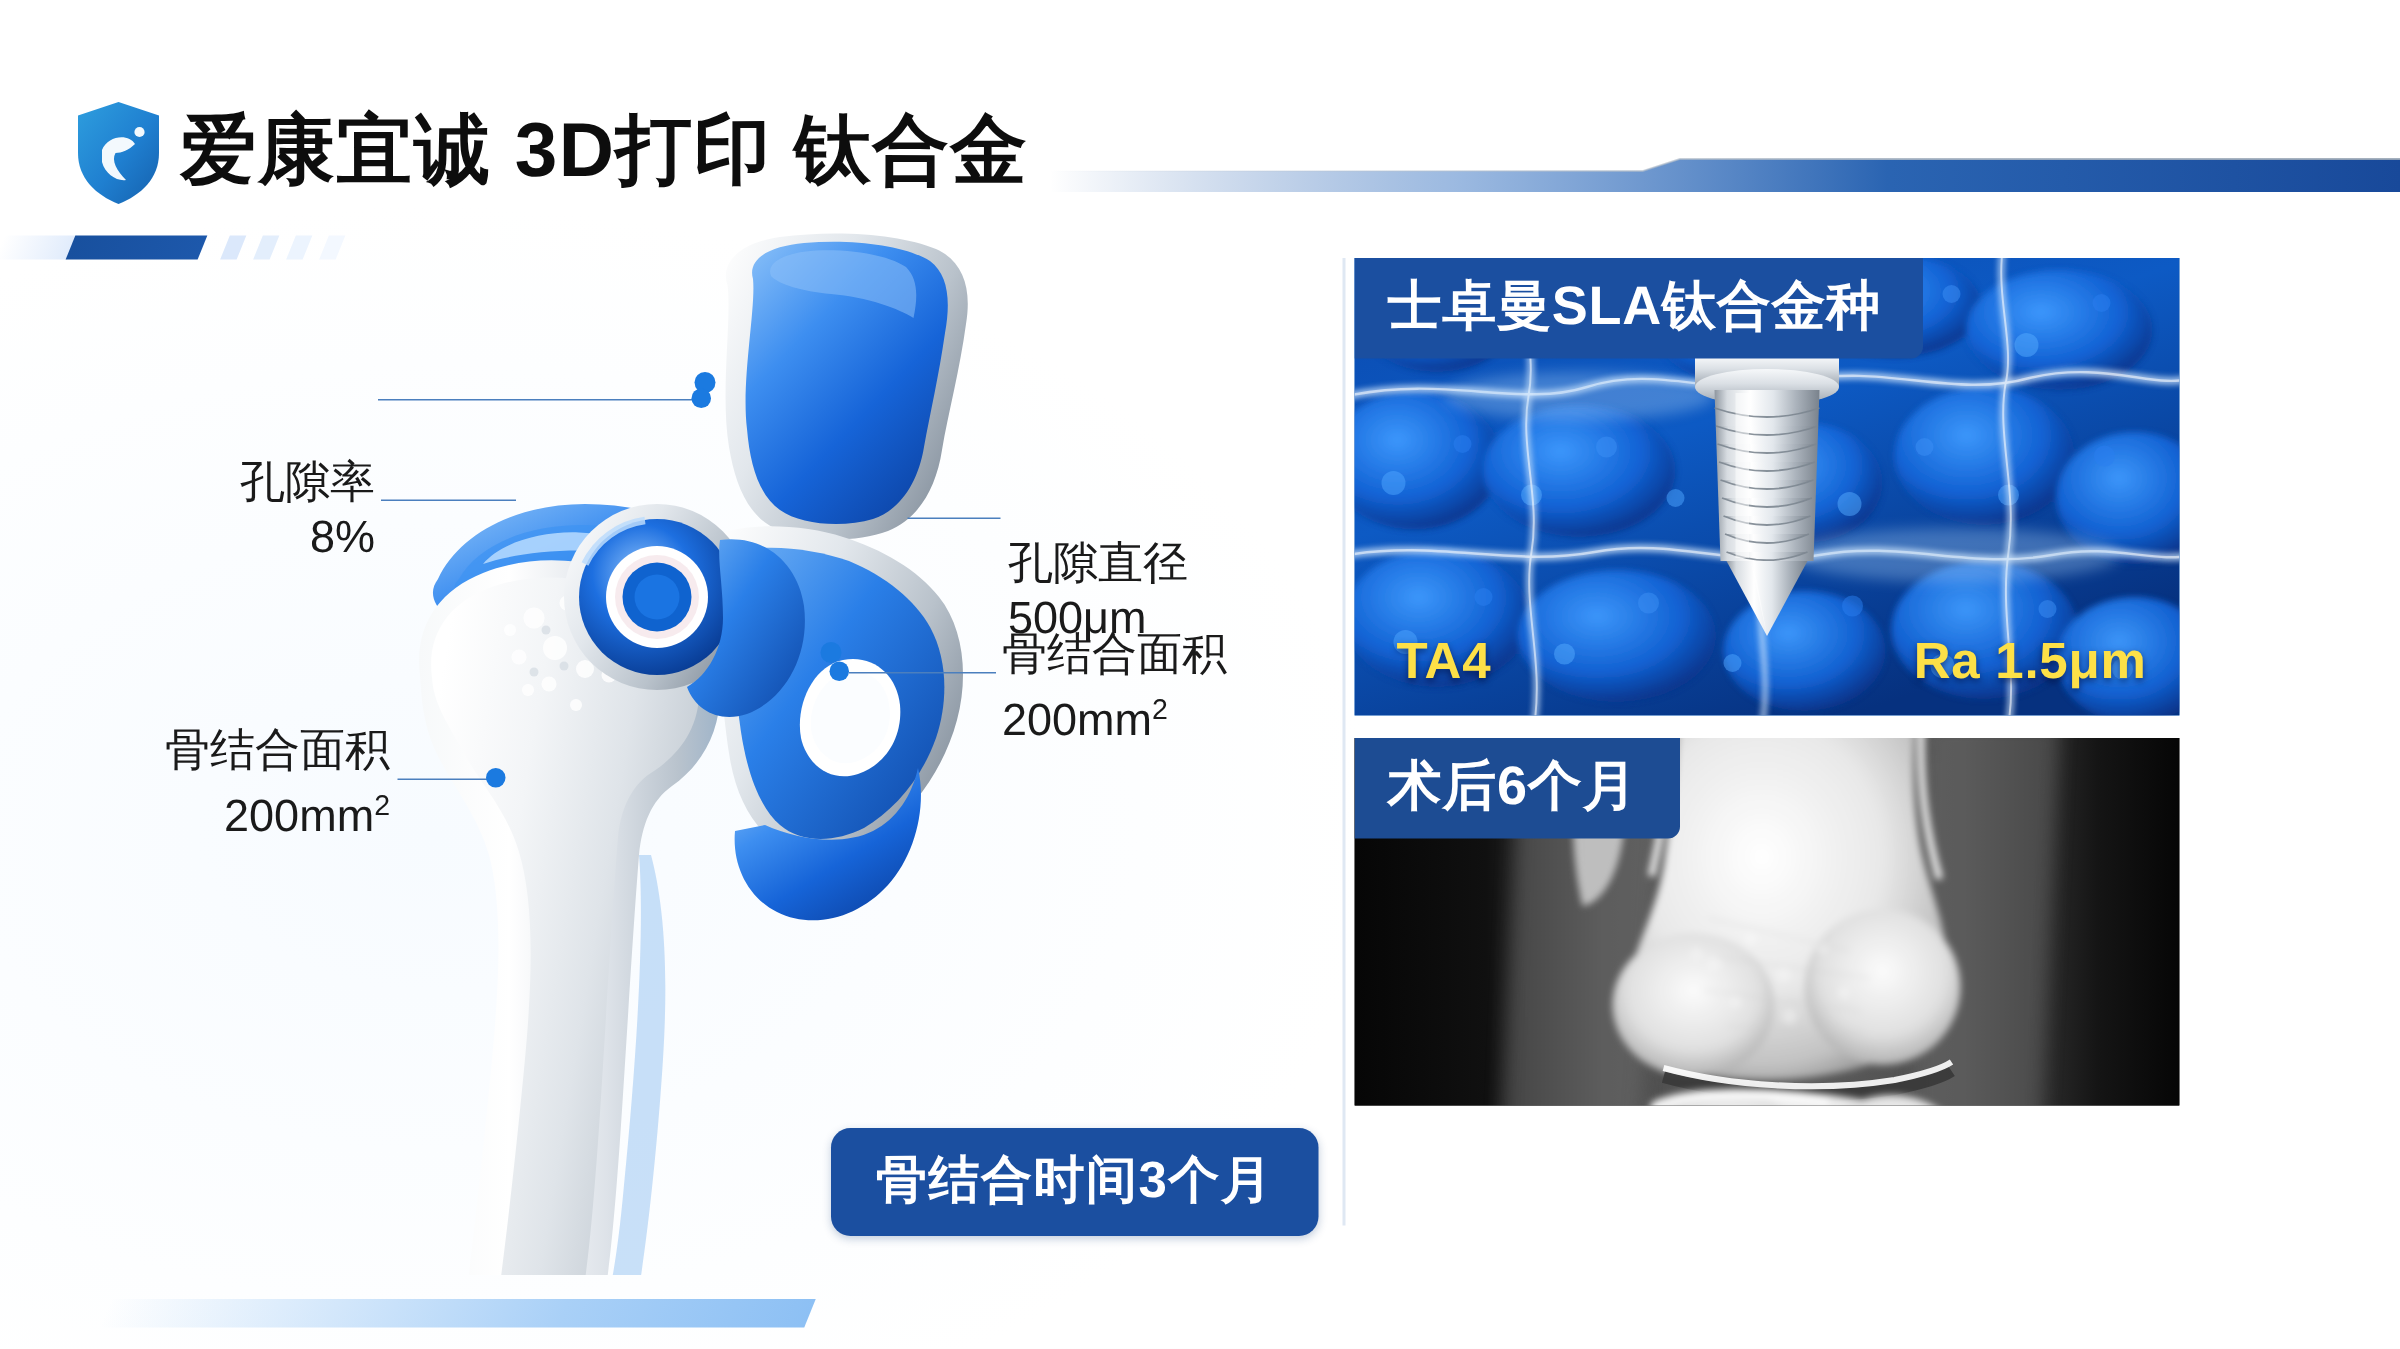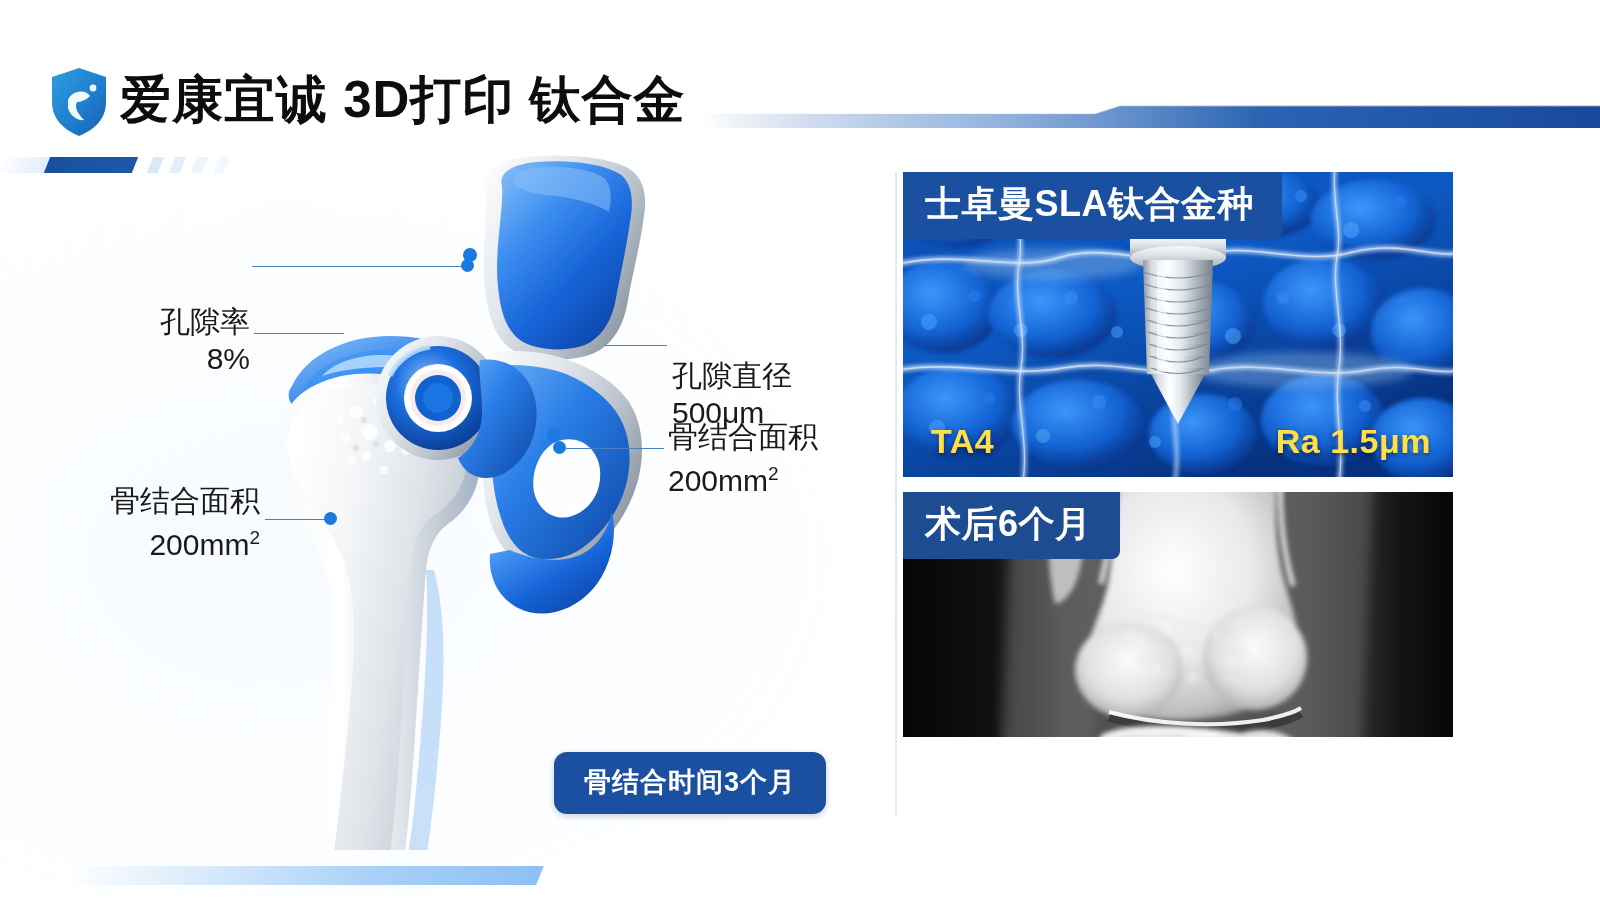--- a/index.html
+++ b/index.html
@@ -126,21 +126,21 @@
 
   
   .time-badge {
     position: absolute;
     left: 554px;
     top: 752px;
     padding: 12px 30px 14px 30px;
     border-radius: 13px;
     background: #1b4fa0;
     color: #ffffff;
-    font-size: 27px;
+    font-size: 34px;
     font-weight: bold;
     letter-spacing: 1px;
     white-space: nowrap;
     box-shadow: 0 2px 6px rgba(20,60,120,0.25);
   }
 
   
   .divider {
     position: absolute;
     left: 895px;

